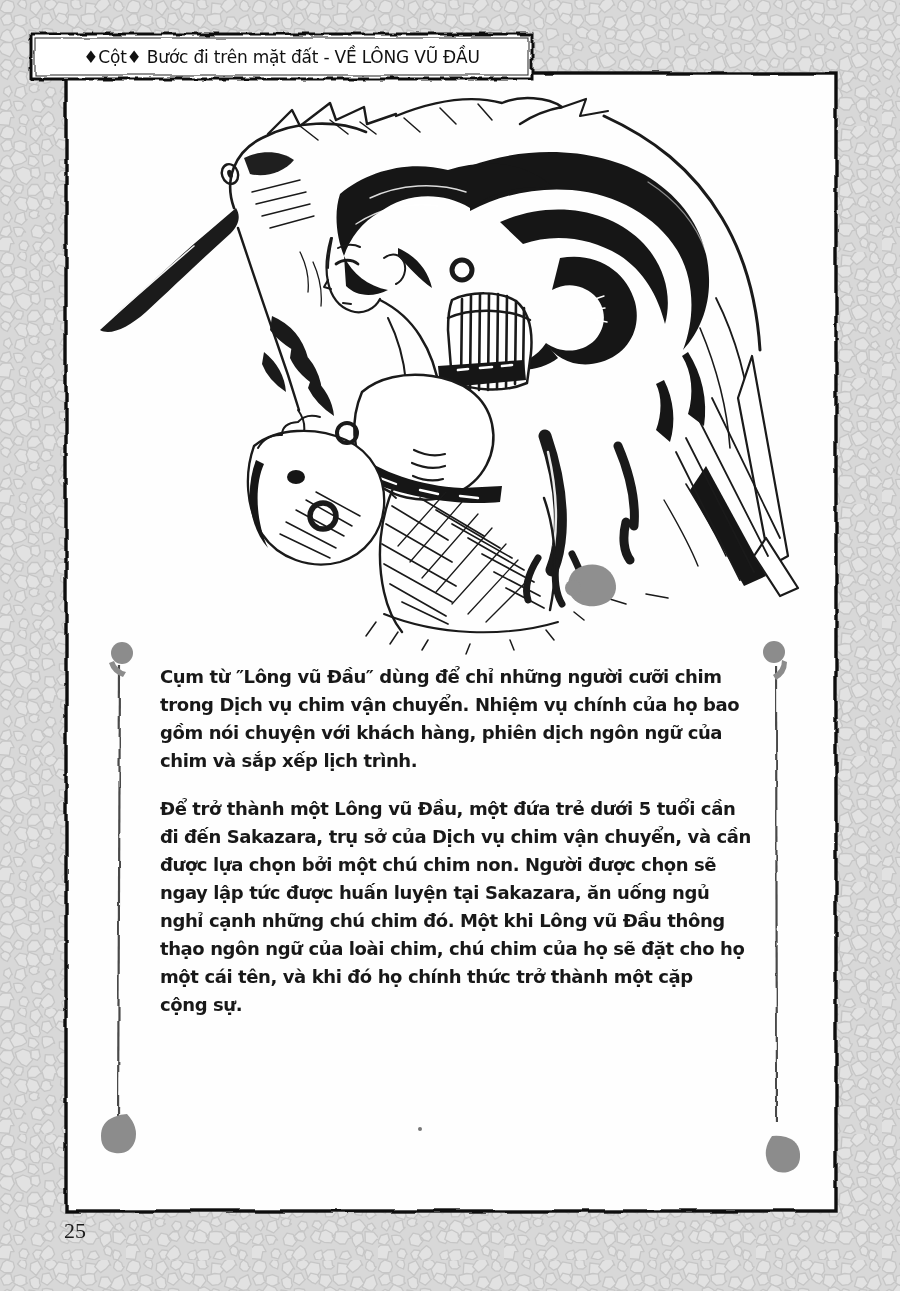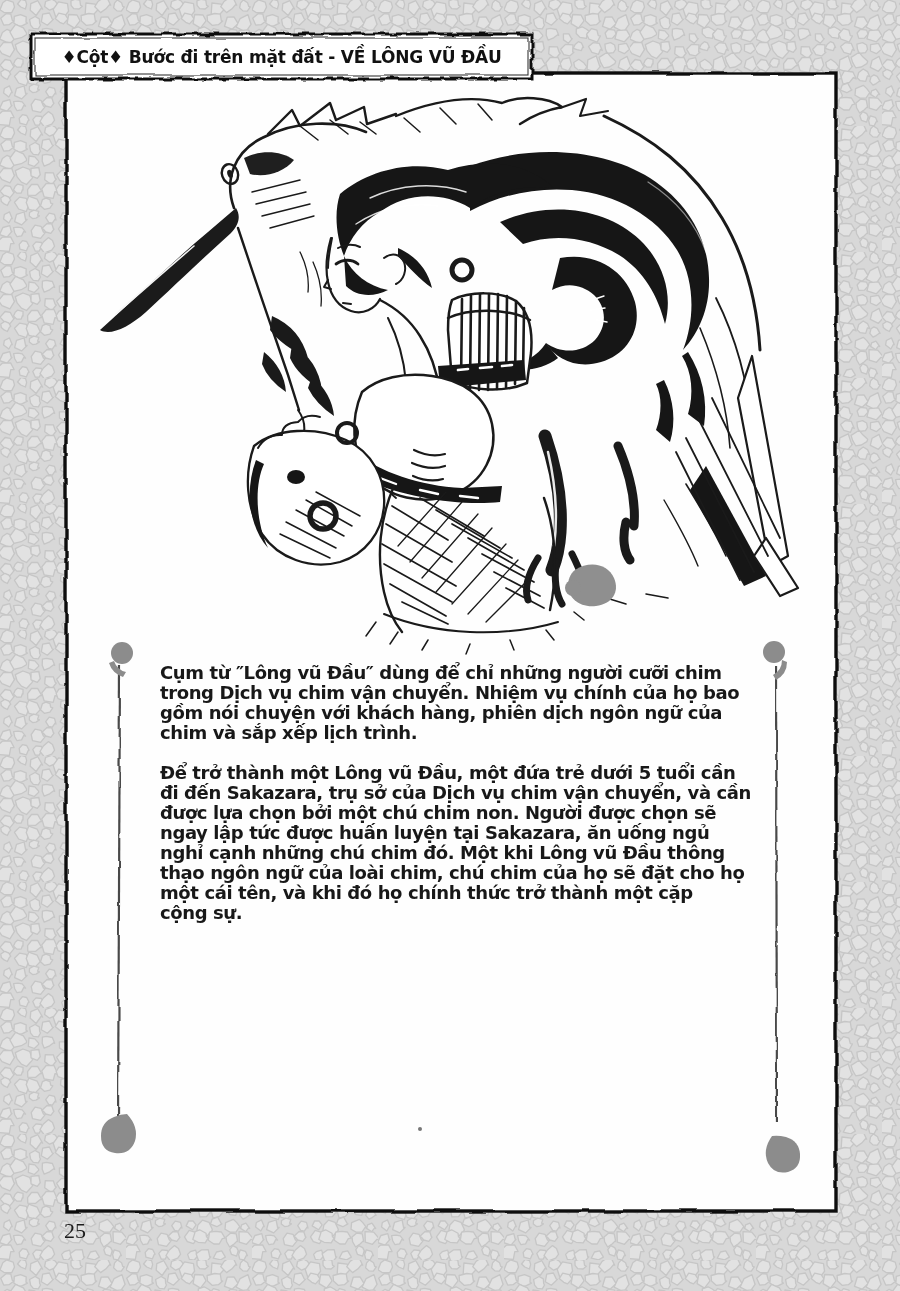--- a/index.html
+++ b/index.html
@@ -5,26 +5,26 @@
   html,body{margin:0;padding:0;}
   body{
     width:900px;height:1291px;position:relative;overflow:hidden;
     background:#d8d8d8;
     font-family:"DejaVu Sans",sans-serif;
   }
   .art{position:absolute;left:0;top:0;}
   .banner-text{
     position:absolute;left:31px;top:34px;width:501px;height:45px;
     display:flex;align-items:center;justify-content:center;
-    font-weight:bold;font-size:17px;letter-spacing:-0.2px;color:#111;
+    font-weight:normal;font-size:17px;letter-spacing:-0.2px;color:#111;
     white-space:pre;
   }
   .textblock{
     position:absolute;left:160px;top:663px;width:660px;
-    color:#181818;font-size:18px;line-height:20px;font-weight:bold;
+    color:#181818;font-size:18px;line-height:28px;font-weight:bold;
     letter-spacing:-0.4px;
   }
   .textblock p{margin:0 0 20px 0;white-space:pre;}
   .pageno{
     position:absolute;left:64px;top:1218px;
     font-family:"Liberation Serif",serif;font-size:22px;color:#1c1c1c;text-align:center;
   }
 </style>
 </head>
 <body>

